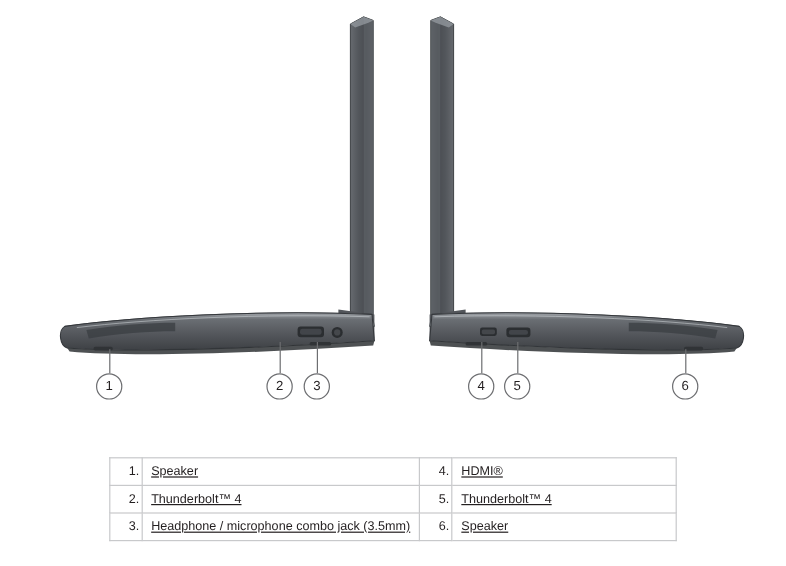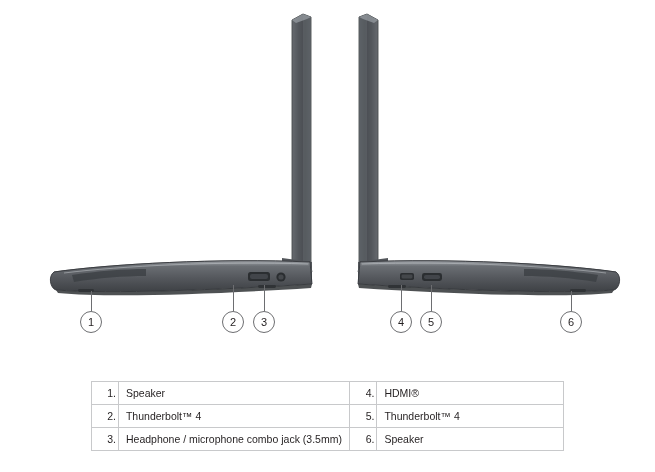--- a/index.html
+++ b/index.html
@@ -73,20 +73,21 @@
     background: #ffffff;
   }
   .legend td.num {
     width: 16px;
     text-align: right;
     padding-right: 2px;
     color: #231f20;
   }
   .legend td.lbl {
     padding-left: 7px;
+    text-decoration: underline;
   }
   .legend td.colA-num { width: 18px; }
   .legend td.colA-lbl { width: 218px; }
   .legend td.colB-num { width: 18px; }
   .legend td.colB-lbl { width: 200px; }
 </style>
 </head>
 <body>
 
 <div id="stage">

